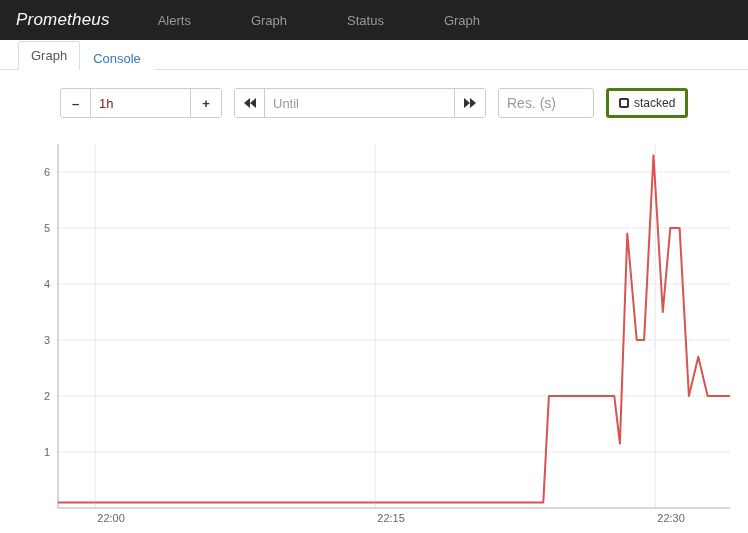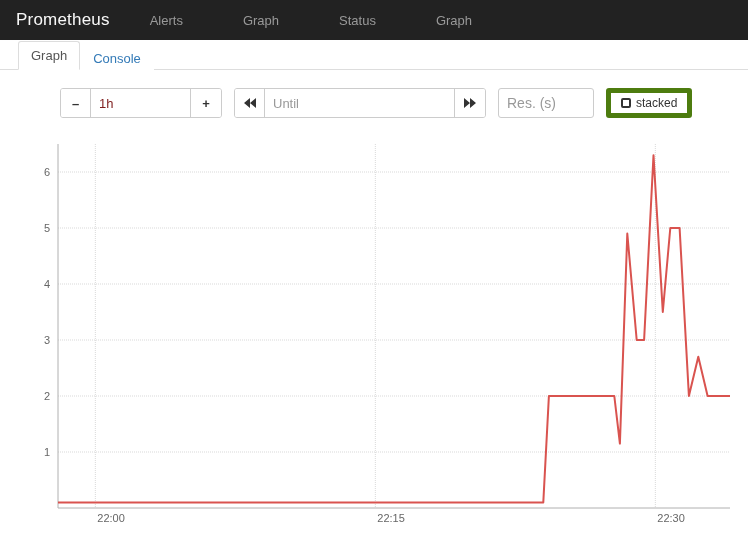--- a/index.html
+++ b/index.html
@@ -1,34 +1,34 @@
 <!DOCTYPE html>
 <html><head>
 <meta charset="utf-8">
 <style>
   * { box-sizing: border-box; margin: 0; padding: 0; }
   body { font-family: -apple-system, "Helvetica Neue", Helvetica, Arial, sans-serif; background: #fff; width: 748px; height: 533px; overflow: hidden; }
   .navbar { background: #222; height: 40px; display: flex; align-items: center; padding: 0 16px; color: #ccc; font-size: 14px; }
-  .navbar .brand { color: #f8f8f8; font-size: 17px; margin-right: 4px; letter-spacing: 0.2px;}
+  .navbar .brand { color: #f8f8f8; font-size: 17px; margin-right: 12px; letter-spacing: 0.2px; font-style: italic;}
   .navbar .nav-item { color: #999; margin-right: 24px; cursor: pointer; font-size: 13px; margin-left: 36px; }
   .tabs { border-bottom: 1px solid #ddd; height: 30px; display: flex; padding-left: 18px; }
   .tab { padding: 6px 12px; font-size: 13px; cursor: pointer; border: 1px solid transparent; border-bottom: none; color: #337ab7; background:#fff; position:relative; top:4px;}
   .tab.active { color: #555; border: 1px solid #ddd; border-bottom: 1px solid #fff; border-radius: 3px 3px 0 0; position: relative; top: 1px; background:#fff;}
   .controls { display: flex; gap: 12px; padding: 18px 18px 12px 60px; align-items: center; }
   .btn-group { display: flex; border:1px solid #ccc; border-radius:3px; overflow:hidden; height:30px;}
   .btn, .txt { background:#fff; border:none; border-right:1px solid #ccc; height:28px; display:flex; align-items:center; justify-content:center; font-size:13px; color:#333; cursor:pointer;}
   .btn:last-child, .txt:last-child { border-right:none; }
   .btn { width:30px; font-weight:bold;}
   .txt { width:100px; padding:0 8px; color:#7f1d1d; justify-content:flex-start;}
   .txt.wide { width:190px; }
   input.txt { outline:none; cursor:text;}
   input.txt::placeholder { color:#999; }
   .solo-input { height:30px; border:1px solid #ccc; border-radius:3px; padding:0 8px; font-size:14px; width:96px; color:#555; outline:none;}
   .solo-input::placeholder { color:#999; }
-  .stacked-btn { height:30px; border:5px solid #4d7c0f; border-radius:3px; padding:0 10px; font-size:12px; color:#333; display:flex; align-items:center; gap:5px; cursor:pointer; background:#fff;}
+  .stacked-btn { height:30px; border:3px solid #4d7c0f; border-radius:3px; padding:0 10px; font-size:12px; color:#333; display:flex; align-items:center; gap:5px; cursor:pointer; background:#fff;}
   .stacked-box { width:10px; height:10px; border:2px solid #333; border-radius:2px; display:inline-block;}
   .chart-wrap { position:relative; margin: 8px 18px 0 18px; height: 392px;}
   svg { display:block; }
   .grid line { stroke:#d9d9d9; stroke-width:1; stroke-dasharray:1,1; }
   .axis-line { stroke:#b0b0b0; stroke-width:1; fill:none;}
   .tick-text { font-size:11px; fill:#666; }
   .data-line { stroke:#d9534f; stroke-width:2; fill:none; stroke-linejoin:round;}
 </style>
 </head>
 <body>

